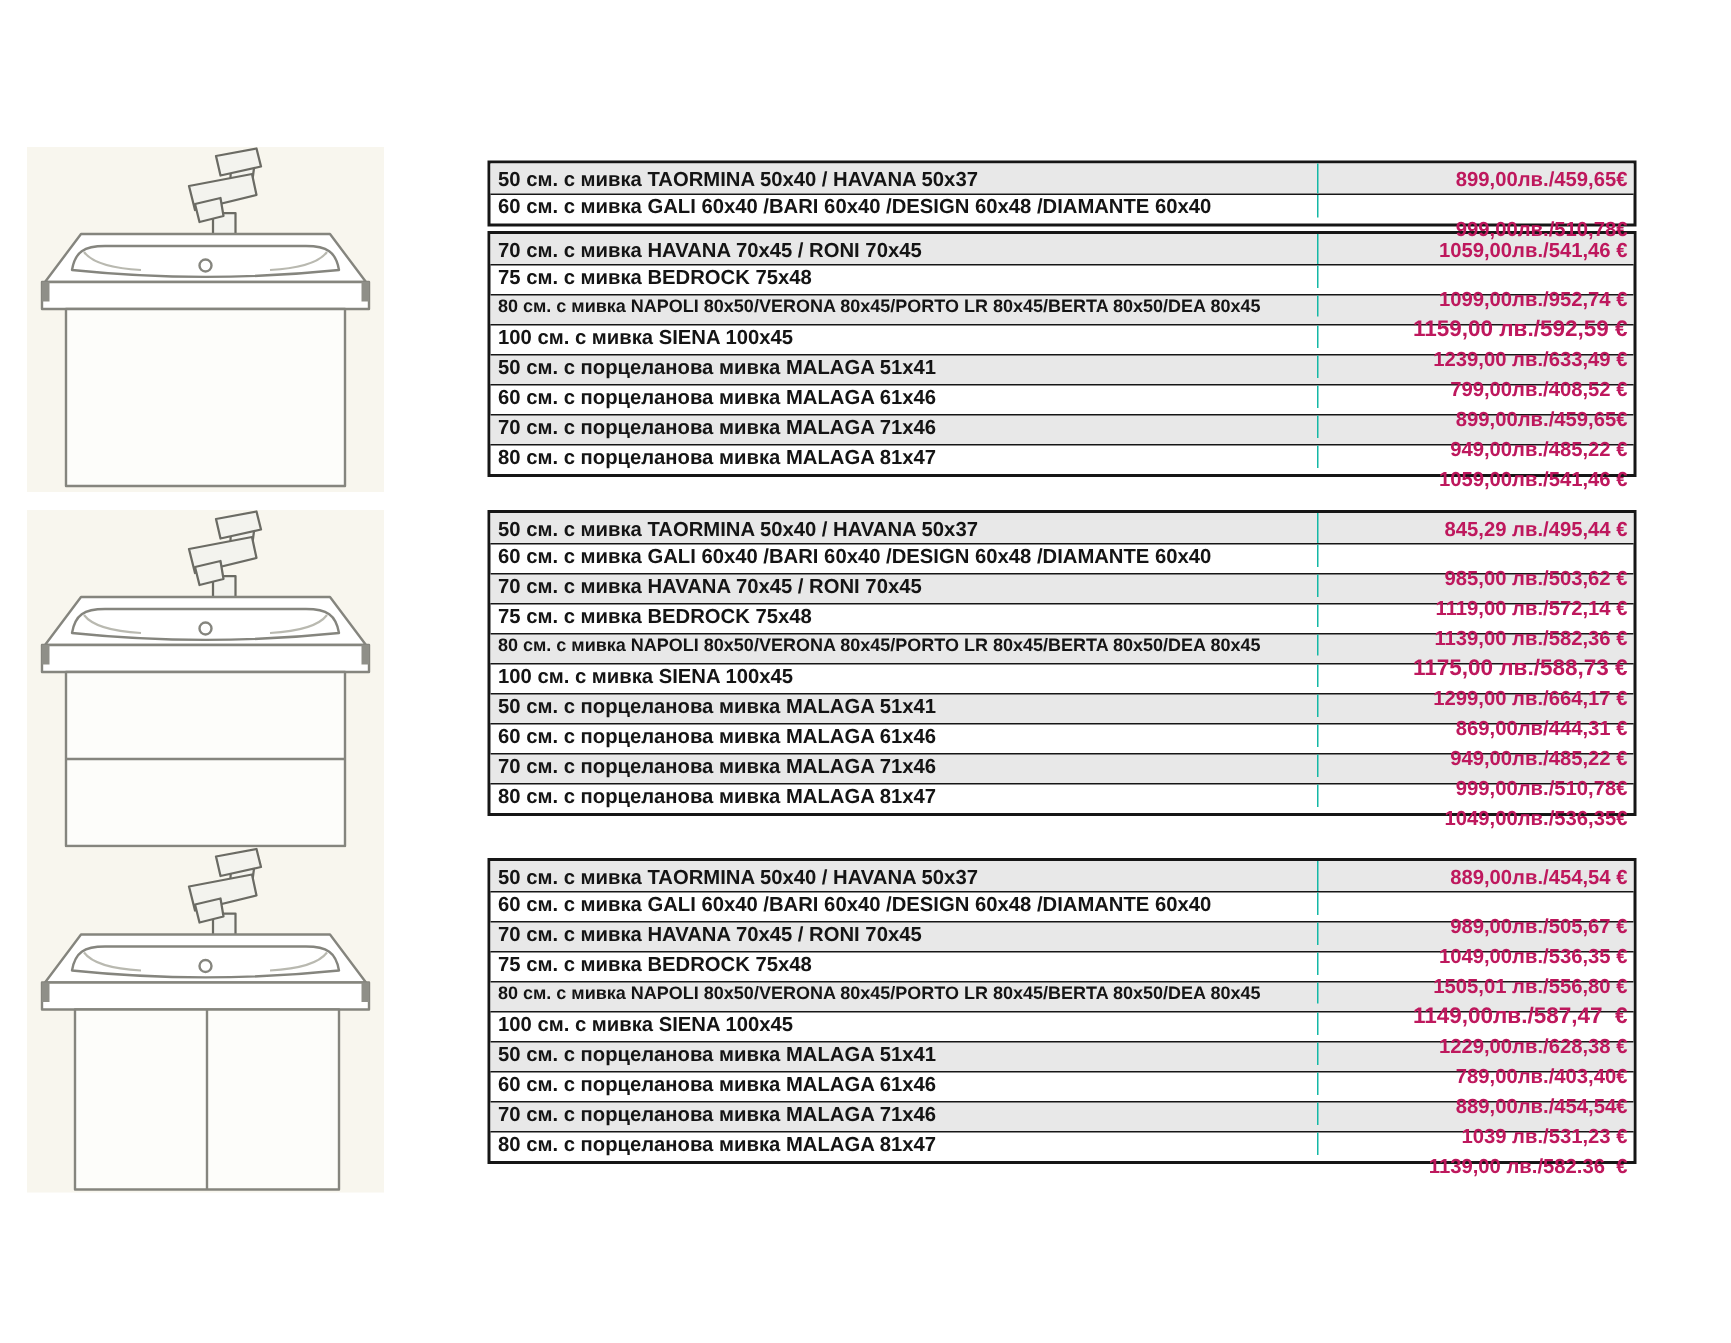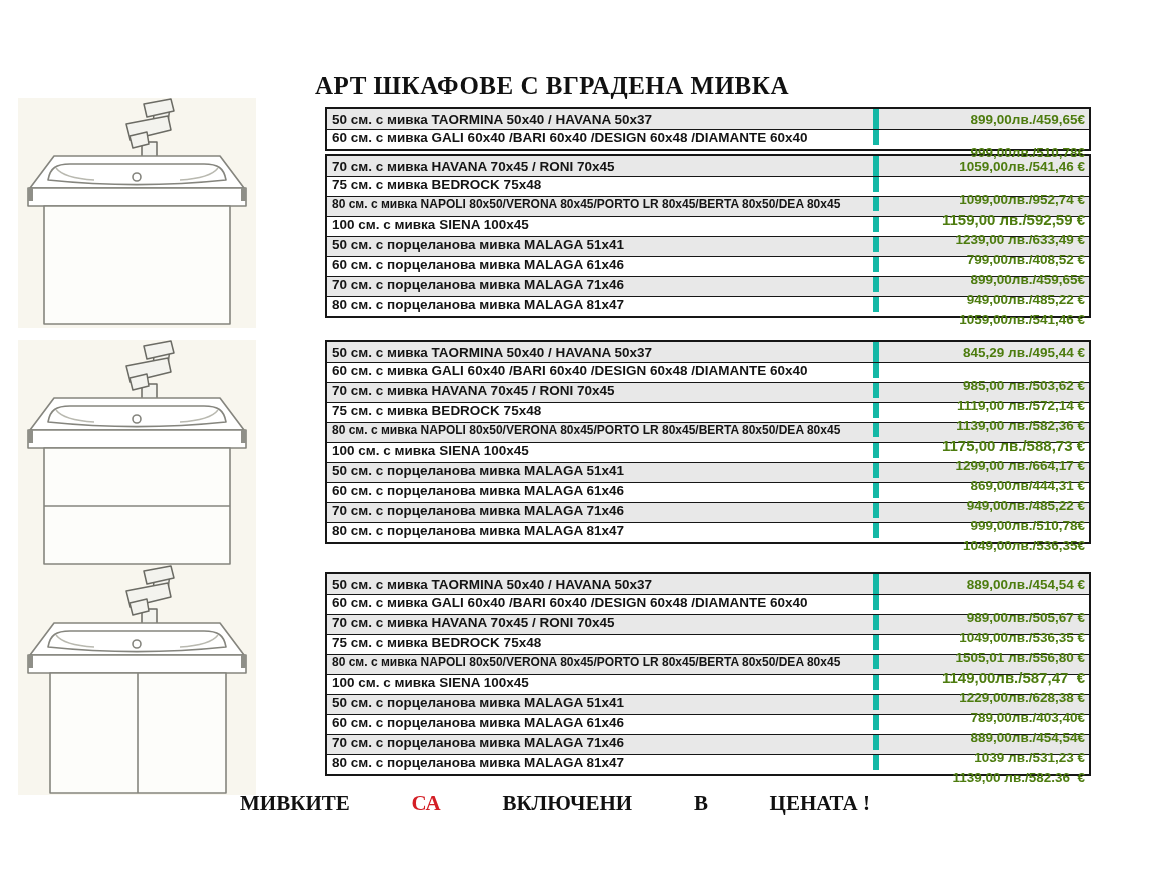--- a/index.html
+++ b/index.html
@@ -15,44 +15,43 @@
   .fig svg { display:block; width:238px; height:230px; }
   .fig1 { top:98px; } .fig2 { top:340px; } .fig3 { top:565px; }
 
   .tbl { position:absolute; left:325px; width:766px; }
   .tbl1 { top:107px; } .tbl2 { top:340px; } .tbl3 { top:572px; }
   .sec { border:2px solid #161616; background:#fff; }
   .sec + .sec { margin-top:3px; }
   .row { display:flex; height:20px; align-items:stretch; }
   .row + .row { border-top:1px solid #161616;flex-direction:column; }
   .sec .row:nth-child(odd) { background:#e8e8e8; }
-  .desc { width:552px; border-right:6px solid #14b8a6; display:flex; align-items:center;
+  .desc { width:552px; border-right:1px solid #14b8a6; display:flex; align-items:center;
           padding-left:5px; font-weight:bold; font-size:13.5px; color:#141414; white-space:nowrap; }
   .price { flex:1; display:flex; align-items:center; justify-content:flex-end;
-           padding-right:4px; font-weight:bold; font-size:13.5px; color:#4d7c0f; white-space:pre; }
+           padding-right:4px; font-weight:bold; font-size:13.5px; color:#be185d; white-space:pre; }
   .row.small .desc { font-size:12px;text-align:center; }
   .row.small .price { font-size:15px; }
 
   .footer { position:absolute; left:240px; top:791px; width:630px; display:flex;
             justify-content:space-between; font-family:"Liberation Serif", serif;
             font-weight:bold; font-size:21px; color:#111; white-space:nowrap; }
   .footer .hl { color:#d41f26; }
 
   .lineart { stroke:#85857e; stroke-width:1.6; fill:#ffffff; stroke-linejoin:round; }
   .cab { fill:#fdfdfa; }
   .tap { stroke:#6b6b64; stroke-width:1.5; fill:#f3f3ee; stroke-linejoin:round; }
   .shade-line { stroke:#b9b9b0; stroke-width:1.4; fill:none; }
   .tab { fill:#8f8f88; stroke:none; }
 </style>
 </head>
 <body>
 
 <div class="page">
 
-  <div class="title">АРТ ШКАФОВЕ С ВГРАДЕНА МИВКА</div>
 
   <div class="fig fig1">
     <svg viewBox="0 0 238 230">
       <g>
         <rect class="tap" x="124" y="44" width="15" height="32"></rect>
         <polygon class="tap" points="136,13 152,9 149,32 135,34"></polygon>
         <polygon class="tap" points="126,6 153,1 156,13 129,19"></polygon>
         <polygon class="tap" points="108,26 150,18 153,32 112,42"></polygon>
         <polygon class="tap" points="112,38 129,34 131,46 115,50"></polygon>
       </g>
@@ -254,21 +253,14 @@
         <div class="desc">70 см. с порцеланова мивка MALAGA 71x46</div>
         <div class="price">1039 лв./531,23 €</div>
       </div>
       <div class="row">
         <div class="desc">80 см. с порцеланова мивка MALAGA 81x47</div>
         <div class="price">1139,00 лв./582.36  €</div>
       </div>
     </div>
   </div>
 
-  <div class="footer">
-    <span>МИВКИТЕ</span>
-    <span class="hl">СА</span>
-    <span>ВКЛЮЧЕНИ</span>
-    <span>В</span>
-    <span>ЦЕНАТА !</span>
-  </div>
 
 </div>
 
 </body></html>

